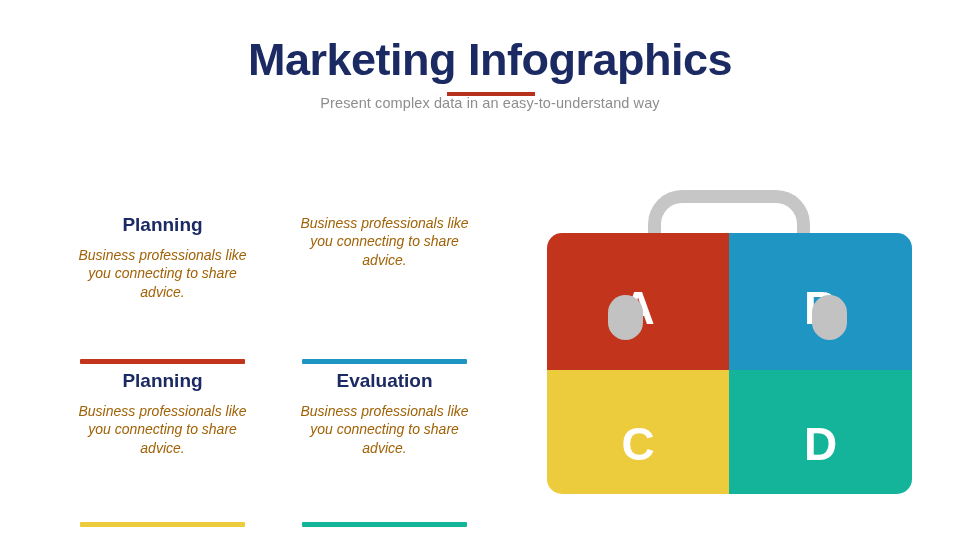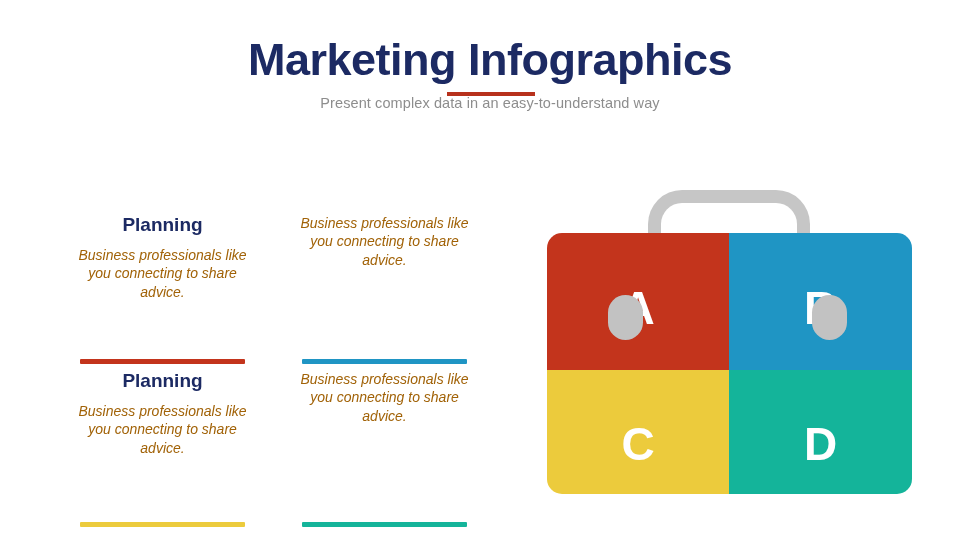--- a/index.html
+++ b/index.html
@@ -188,20 +188,21 @@
       <div class="feature-rule" style="background: rgb(31, 149, 196);"></div>
     </div>
 
     <div class="feature row2">
       <h2 class="feature-title">Planning</h2>
       <p class="feature-text">Business professionals like you connecting to share advice.</p>
       <div class="feature-rule" style="background: rgb(236, 203, 60);"></div>
     </div>
 
     <div class="feature row2">
+      <h2 class="feature-title">Evaluation</h2>
       <p class="feature-text">Business professionals like you connecting to share advice.</p>
       <div class="feature-rule" style="background: rgb(20, 180, 154);"></div>
     </div>
 
   </div>
 
   <div class="briefcase">
 
     <div class="handle" style="border-color: rgb(198, 198, 198);"></div>
 

